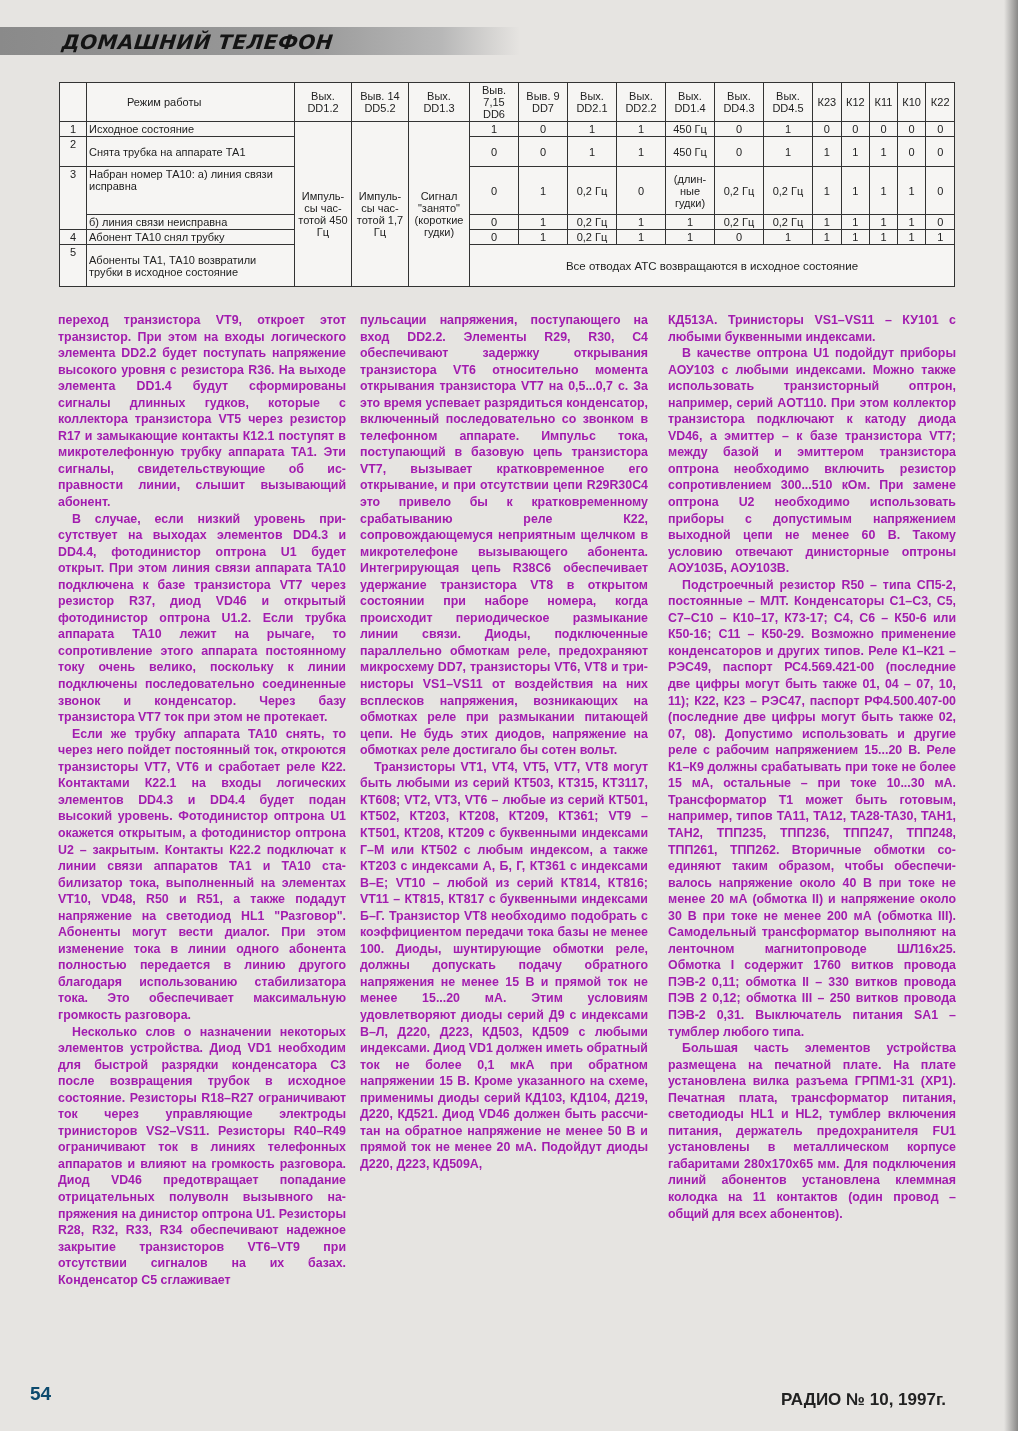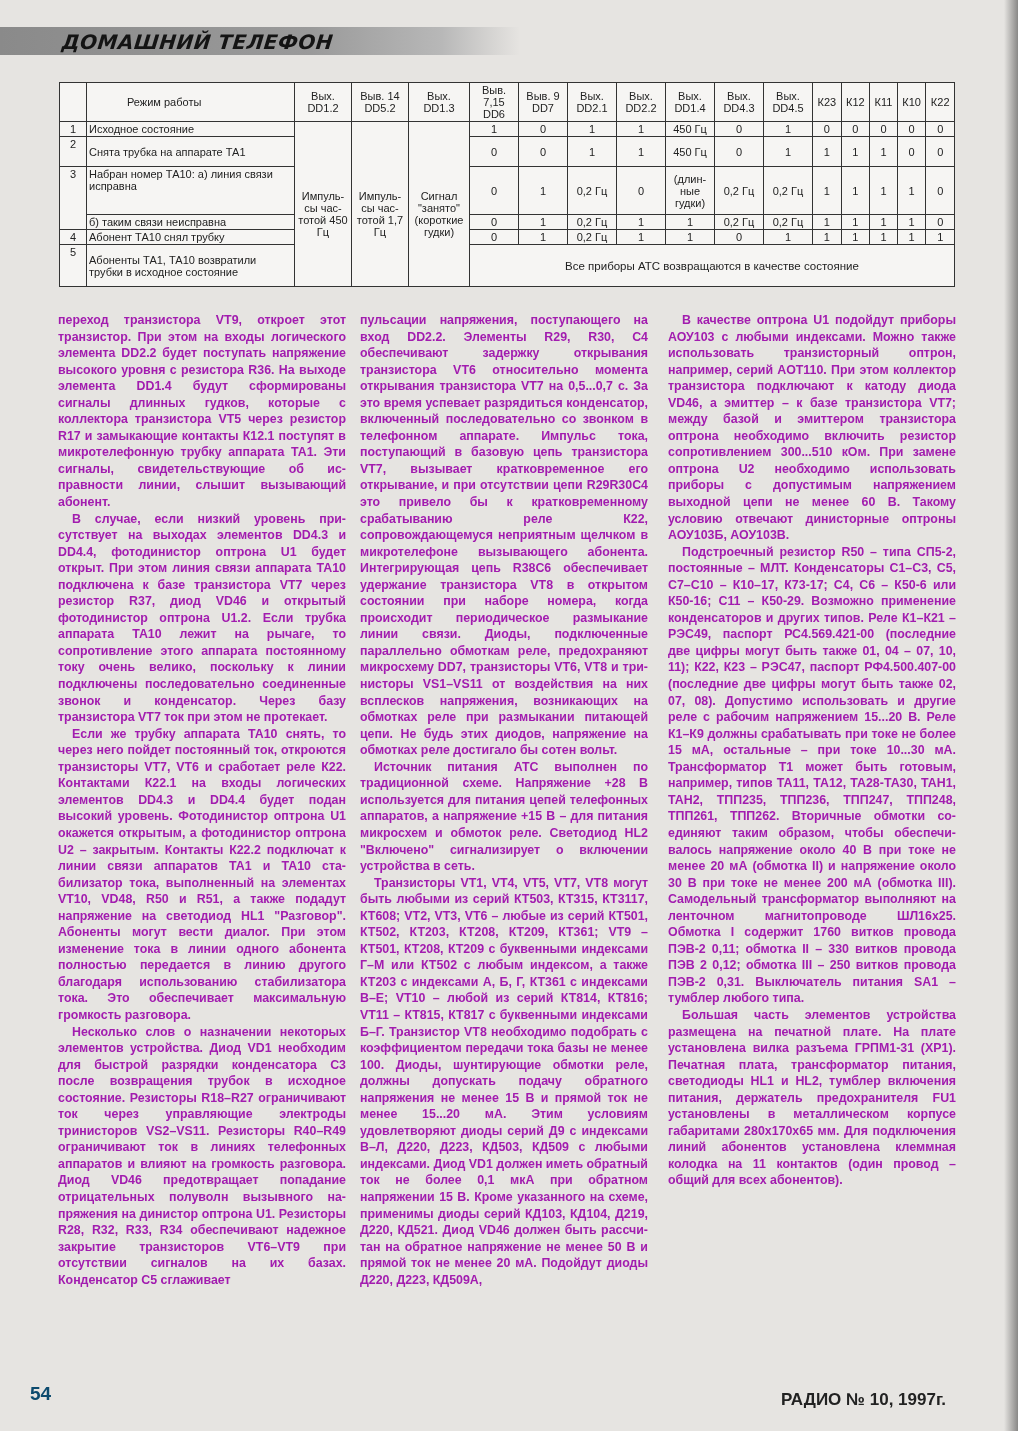--- a/index.html
+++ b/index.html
@@ -131,21 +131,21 @@
       <td>(длин-ные гудки)</td>
       <td>0,2 Гц</td>
       <td>0,2 Гц</td>
       <td>1</td>
       <td>1</td>
       <td>1</td>
       <td>1</td>
       <td>0</td>
     </tr>
     <tr style="height:14px">
-      <td class="mode">б) таким связи неисправна</td>
+      <td class="mode">б) линия связи неисправна</td>
       <td>0</td>
       <td>1</td>
       <td>0,2 Гц</td>
       <td>1</td>
       <td>1</td>
       <td>0,2 Гц</td>
       <td>0,2 Гц</td>
       <td>1</td>
       <td>1</td>
       <td>1</td>
@@ -164,38 +164,38 @@
       <td>1</td>
       <td>1</td>
       <td>1</td>
       <td>1</td>
       <td>1</td>
       <td>1</td>
     </tr>
     <tr style="height:42px">
       <td class="num">5</td>
       <td class="mode">Абоненты ТА1, ТА10 возвратили трубки в исходное состояние</td>
-      <td colspan="12" style="font-size:11.5px">Все приборы АТС возвращаются в качестве состояние</td>
+      <td colspan="12" style="font-size:11.5px">Все отводах АТС возвращаются в исходное состояние</td>
     </tr>
   </tbody>
 </table>
 
 <div class="columns">
   <div class="col col1">
     <p class="cont">переход транзистора VT9, откроет этот транзистор. При этом на входы логичес­кого элемента DD2.2 будет поступать напряжение высокого уровня с резисто­ра R36. На выходе элемента DD1.4 бу­дут сформированы сигналы длинных гудков, которые с коллектора транзис­тора VT5 через резистор R17 и замыка­ющие контакты К12.1 поступят в микро­телефонную трубку аппарата ТА1. Эти сигналы, свидетельствующие об ис­правности линии, слышит вызывающий абонент.</p>
     <p>В случае, если низкий уровень при­сутствует на выходах элементов DD4.3 и DD4.4, фотодинистор оптрона U1 бу­дет открыт. При этом линия связи аппа­рата ТА10 подключена к базе транзис­тора VT7 через резистор R37, диод VD46 и открытый фотодинистор оптро­на U1.2. Если трубка аппарата ТА10 ле­жит на рычаге, то сопротивление этого аппарата постоянному току очень вели­ко, поскольку к линии подключены по­следовательно соединенные звонок и конденсатор. Через базу транзистора VT7 ток при этом не протекает.</p>
     <p>Если же трубку аппарата ТА10 снять, то через него пойдет постоянный ток, откроются транзисторы VT7, VT6 и сра­ботает реле К22. Контактами К22.1 на входы логических элементов DD4.3 и DD4.4 будет подан высокий уровень. Фотодинистор оптрона U1 окажется от­крытым, а фотодинистор оптрона U2 – закрытым. Контакты К22.2 подключат к линии связи аппаратов ТА1 и ТА10 ста­билизатор тока, выполненный на эле­ментах VT10, VD48, R50 и R51, а также подадут напряжение на светодиод HL1 "Разговор". Абоненты могут вести диа­лог. При этом изменение тока в линии одного абонента полностью передается в линию другого благодаря использова­нию стабилизатора тока. Это обеспечи­вает максимальную громкость разгово­ра.</p>
     <p>Несколько слов о назначении некото­рых элементов устройства. Диод VD1 необходим для быстрой разрядки кон­денсатора С3 после возвращения тру­бок в исходное состояние. Резисторы R18–R27 ограничивают ток через уп­равляющие электроды тринисторов VS2–VS11. Резисторы R40–R49 ограни­чивают ток в линиях телефонных аппа­ратов и влияют на громкость разговора. Диод VD46 предотвращает попадание отрицательных полуволн вызывного на­пряжения на динистор оптрона U1. Ре­зисторы R28, R32, R33, R34 обеспечива­ют надежное закрытие транзисторов VT6–VT9 при отсутствии сигналов на их базах. Конденсатор С5 сглаживает</p>
   </div>
   <div class="col col2">
     <p class="cont">пульсации напряжения, поступающего на вход DD2.2. Элементы R29, R30, C4 обеспечивают задержку открывания транзистора VT6 относительно момента открывания транзистора VT7 на 0,5...0,7 с. За это время успевает разрядиться кон­денсатор, включенный последователь­но со звонком в телефонном аппарате. Импульс тока, поступающий в базовую цепь транзистора VT7, вызывает крат­ковременное его открывание, и при от­сутствии цепи R29R30C4 это привело бы к кратковременному срабатыванию реле К22, сопровождающемуся непри­ятным щелчком в микротелефоне вызы­вающего абонента. Интегрирующая цепь R38C6 обеспечивает удержание транзистора VT8 в открытом состоянии при наборе номера, когда происходит периодическое размыкание линии свя­зи. Диоды, подключенные параллельно обмоткам реле, предохраняют микро­схему DD7, транзисторы VT6, VT8 и три­нисторы VS1–VS11 от воздействия на них всплесков напряжения, возникаю­щих на обмотках реле при размыкании питающей цепи. Не будь этих диодов, напряжение на обмотках реле достига­ло бы сотен вольт.</p>
-    <p>Источник питания АТС выполнен по традиционной схеме. Напряжение +28 В используется для питания цепей теле­фонных аппаратов, а напряжение +15 В – для питания микросхем и обмоток реле. Светодиод HL2 "Включено" сигнализиру­ет о включении устройства в сеть.</p>
     <p>Транзисторы VT1, VT4, VT5, VT7, VT8 могут быть любыми из серий КТ503, КТ315, КТ3117, КТ608; VT2, VT3, VT6 – любые из серий КТ501, КТ502, КТ203, КТ208, КТ209, КТ361; VT9 – КТ501, КТ208, КТ209 с буквенными индексами Г–М или КТ502 с любым индексом, а также КТ203 с индексами А, Б, Г, КТ361 с индексами В–Е; VT10 – любой из серий КТ814, КТ816; VT11 – КТ815, КТ817 с буквенными индексами Б–Г. Транзистор VT8 необходимо подобрать с коэффици­ентом передачи тока базы не менее 100. Диоды, шунтирующие обмотки ре­ле, должны допускать подачу обратного напряжения не менее 15 В и прямой ток не менее 15...20 мА. Этим условиям удовлетворяют диоды серий Д9 с индек­сами В–Л, Д220, Д223, КД503, КД509 с любыми индексами. Диод VD1 должен иметь обратный ток не более 0,1 мкА при обратном напряжении 15 В. Кроме указанного на схеме, применимы диоды серий КД103, КД104, Д219, Д220, КД521. Диод VD46 должен быть рассчи­тан на обратное напряжение не менее 50 В и прямой ток не менее 20 мА. По­дойдут диоды Д220, Д223, КД509А,</p>
   </div>
   <div class="col col3">
+    <p class="cont">КД513А. Тринисторы VS1–VS11 – КУ101 с любыми буквенными индексами.</p>
     <p>В качестве оптрона U1 подойдут при­боры АОУ103 с любыми индексами. Мож­но также использовать транзисторный оптрон, например, серий АОТ110. При этом коллектор транзистора подключа­ют к катоду диода VD46, а эмиттер – к базе транзистора VT7; между базой и эмиттером транзистора оптрона необхо­димо включить резистор сопротивлени­ем 300...510 кОм. При замене оптрона U2 необходимо использовать приборы с до­пустимым напряжением выходной цепи не менее 60 В. Такому условию отвечают динисторные оптроны АОУ103Б, АОУ103В.</p>
     <p>Подстроечный резистор R50 – типа СП5-2, постоянные – МЛТ. Конденсаторы С1–С3, С5, С7–С10 – К10–17, К73-17; С4, С6 – К50-6 или К50-16; С11 – К50-29. Воз­можно применение конденсаторов и дру­гих типов. Реле К1–К21 – РЭС49, паспорт РС4.569.421-00 (последние две цифры могут быть также 01, 04 – 07, 10, 11); К22, К23 – РЭС47, паспорт РФ4.500.407-00 (последние две цифры могут быть также 02, 07, 08). Допустимо использовать и другие реле с рабочим напряжением 15...20 В. Реле К1–К9 должны срабаты­вать при токе не более 15 мА, остальные – при токе 10...30 мА. Трансформатор Т1 может быть готовым, например, типов ТА11, ТА12, ТА28-ТА30, ТАН1, ТАН2, ТПП235, ТПП236, ТПП247, ТПП248, ТПП261, ТПП262. Вторичные обмотки со­единяют таким образом, чтобы обеспечи­валось напряжение около 40 В при токе не менее 20 мА (обмотка II) и напряжение около 30 В при токе не менее 200 мА (об­мотка III). Самодельный трансформатор выполняют на ленточном магнитопрово­де ШЛ16х25. Обмотка I содержит 1760 витков провода ПЭВ-2 0,11; обмотка II – 330 витков провода ПЭВ 2 0,12; обмотка III – 250 витков провода ПЭВ-2 0,31. Вы­ключатель питания SA1 – тумблер любо­го типа.</p>
     <p>Большая часть элементов устройства размещена на печатной плате. На плате установлена вилка разъема ГРПМ1-31 (ХР1). Печатная плата, трансформатор питания, светодиоды HL1 и HL2, тумблер включения питания, держатель предохра­нителя FU1 установлены в металличес­ком корпусе габаритами 280х170х65 мм. Для подключения линий абонентов уста­новлена клеммная колодка на 11 контак­тов (один провод – общий для всех або­нентов).</p>
   </div>
 </div>
 
 <div class="page-num">54</div>
 <div class="footer-mag">РАДИО № 10, 1997г.</div>
 <div class="edge-shadow"></div>
 

